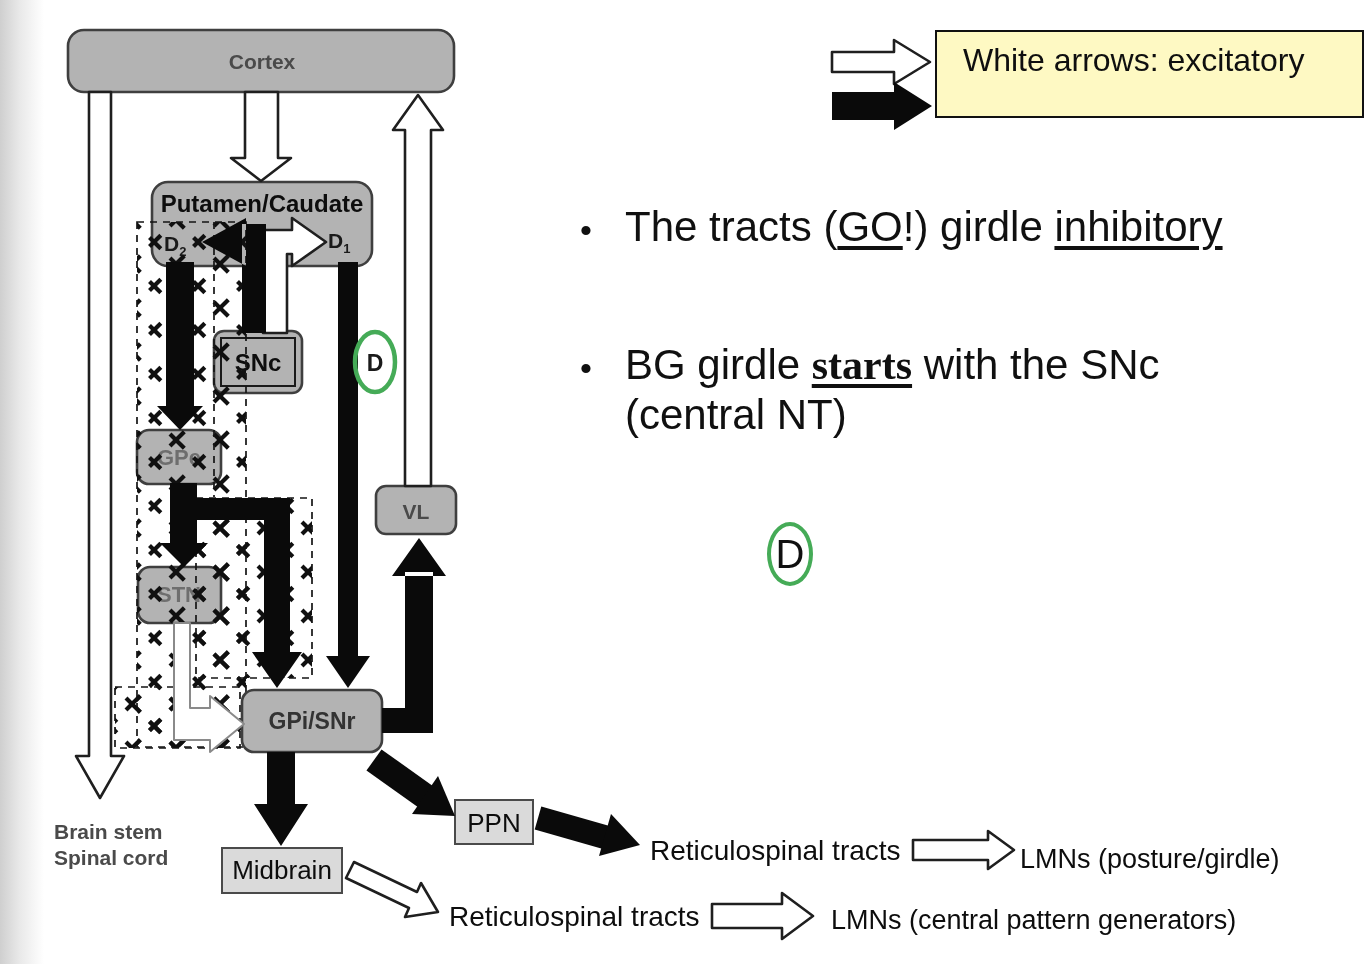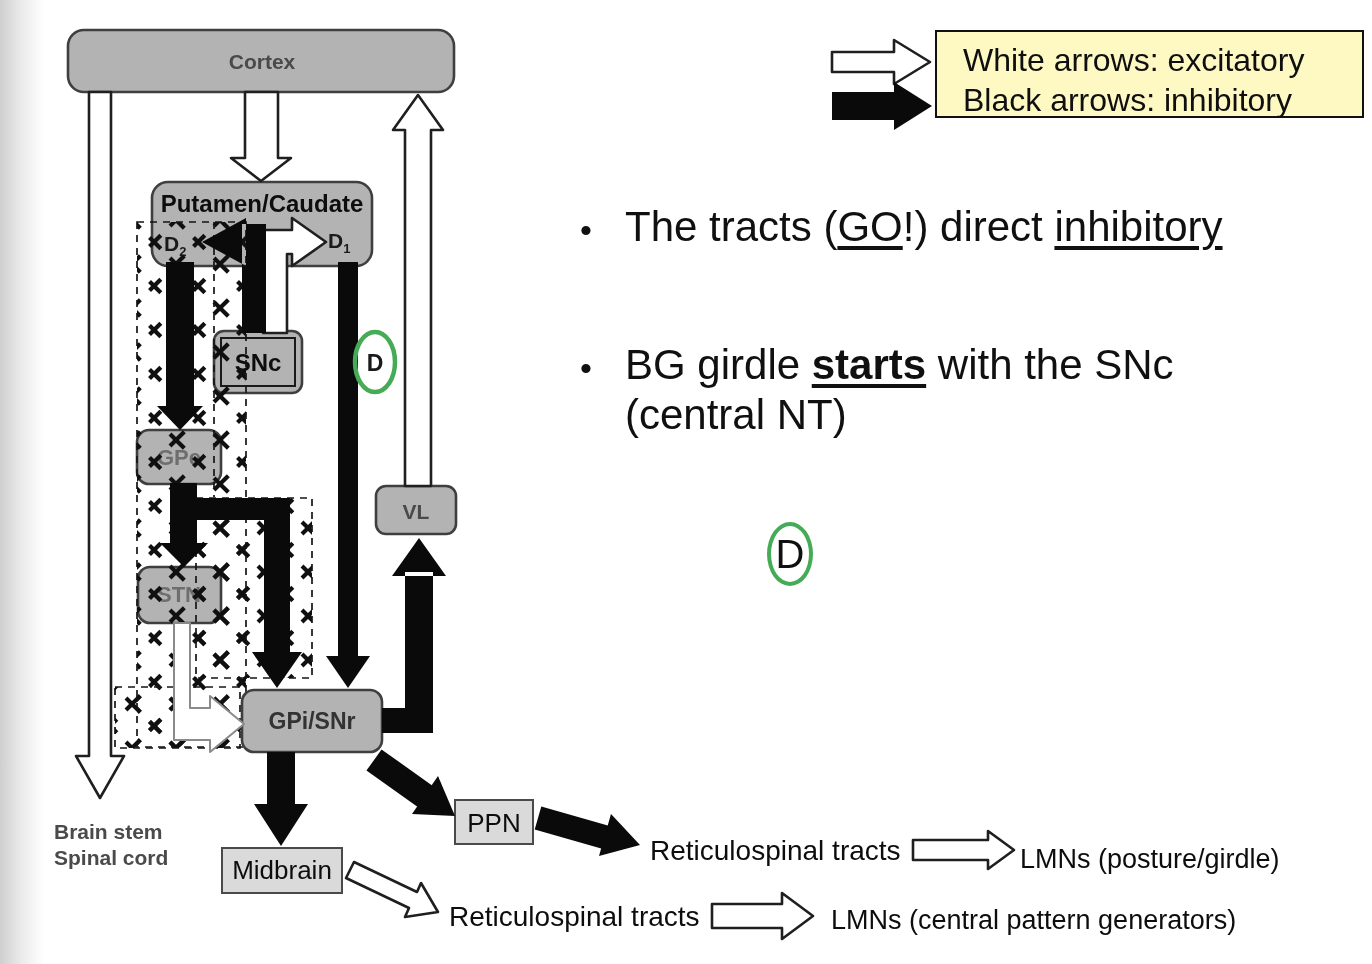--- a/index.html
+++ b/index.html
@@ -25,21 +25,21 @@
   .green-ring{fill:none;stroke:#45ab57;stroke-width:4.5;}
   
   .legend{position:absolute;left:935px;top:30px;width:429px;height:88px;background:#fef9c3;
           border:2.4px solid #111;font-size:32px;line-height:40px;color:#0f0f0f;
           padding:8px 0 0 26px;box-sizing:border-box;white-space:nowrap;}
   .bullet{position:absolute;display:flex;color:#101010;font-size:42px;line-height:50px;white-space:nowrap;}
   .bullet .dot{width:45px;font-size:34px;padding-top:3px;}
   .b1{left:580px;top:202px;}
   .b2{left:580px;top:340px;}
   .u{text-decoration:underline;text-decoration-thickness:3.5px;text-underline-offset:5px;}
-  .bold{font-weight:bold;}
+  .bold{font-weight:bold;font-family:Liberation Serif, serif;}
   .note{position:absolute;left:767px;top:522px;display:flex;align-items:center;
         font-size:42px;color:#101010;white-space:nowrap;}
   .note .circle{display:inline-flex;align-items:center;justify-content:center;
         width:38px;height:56px;border:4.5px solid #45ab57;border-radius:50%;
         font-size:40px;margin-right:8px;}
 </style>
 </head>
 <body>
 
 <div id="canvas">
@@ -118,26 +118,25 @@
     <text x="54" y="865" font-size="21" class="lbl-dim">Spinal cord</text>
 
     <text x="650" y="860" font-size="28" class="lbl-plain">Reticulospinal tracts</text>
     <text x="1020" y="868" font-size="27" class="lbl-plain">LMNs (posture/girdle)</text>
     <text x="449" y="926" font-size="28" class="lbl-plain">Reticulospinal tracts</text>
     <text x="831" y="929" font-size="27" class="lbl-plain">LMNs (central pattern generators)</text>
   </svg>
 
   <div class="legend">
     <div>White arrows: excitatory</div>
-    <div>Black arrows: inhibitory</div>
   </div>
 
   <div class="bullet b1">
     <span class="dot">•</span>
-    <span><span>The tracts (</span><span class="u">GO</span><span>!) direct </span><span class="u">inhibitory</span><br></span>
+    <span><span>The tracts (</span><span class="u">GO</span><span>!) girdle </span><span class="u">inhibitory</span><br></span>
   </div>
 
   <div class="bullet b2">
     <span class="dot">•</span>
     <span><span>BG girdle </span><span class="u bold">starts</span><span> with the SNc</span><br><span>(central NT)</span></span>
   </div>
 
   <div class="note">
     <span class="circle">D</span>
   </div>

